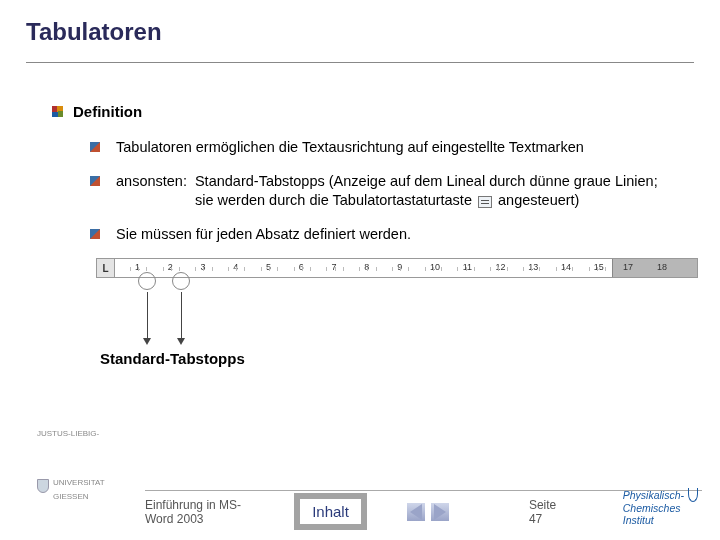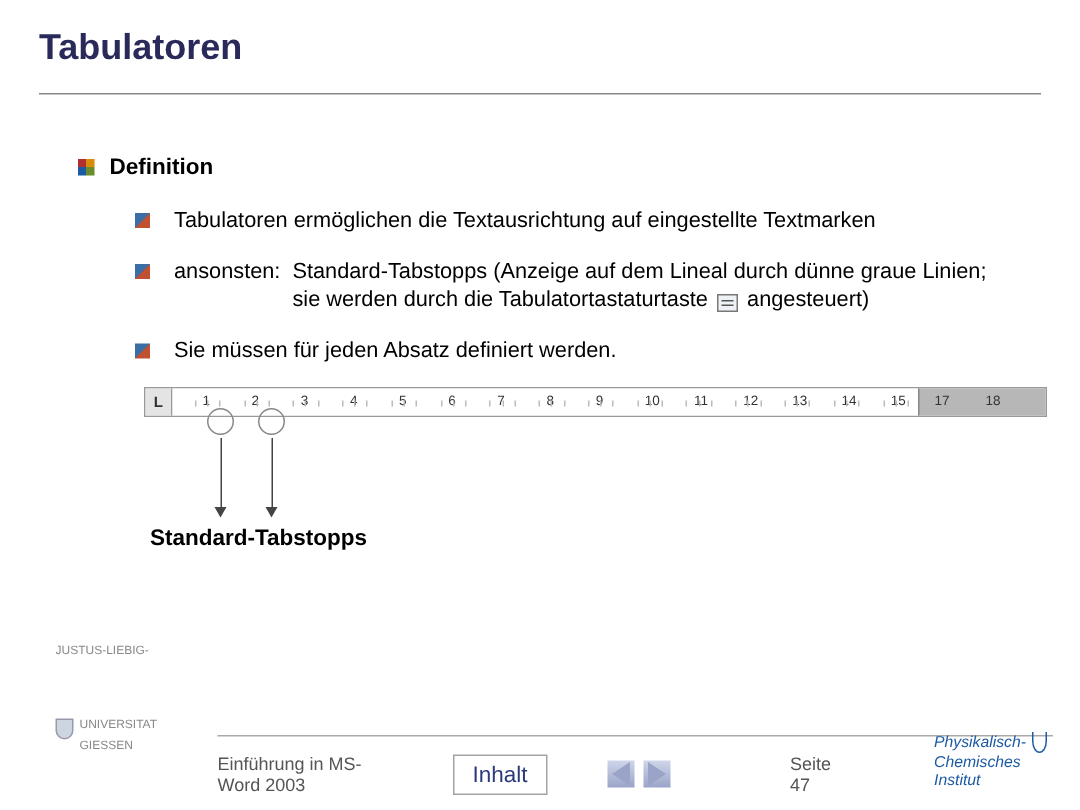--- a/index.html
+++ b/index.html
@@ -124,21 +124,21 @@
     width: 12px; height: 14px; background: #ccd6e0; border: 1px solid #99a;
     border-radius: 0 0 6px 6px;
   }
   .footer-center {
     position: absolute; left: 130px; right: 160px; bottom: 10px;
     display: flex; align-items: center; gap: 40px;
     font-size: 12px; color: #555;
   }
   .inhalt {
     display: inline-flex; align-items: center; gap: 10px;
-    border: 1px solid #a3a3a3; padding: 4px 12px;
+    border: 6px solid #a3a3a3; padding: 4px 12px;
     font-size: 15px; color: #2a3a7a; background: #fff;
   }
   .nav-tri-l, .nav-tri-r {
     width: 0; height: 0; border-top: 8px solid transparent; border-bottom: 8px solid transparent;
   }
   .nav-tri-l { border-right: 12px solid; border-right-color: #9aa4c8; }
   .nav-tri-r { border-left: 12px solid; border-left-color: #9aa4c8; }
   .nav-btns { display: inline-flex; gap: 6px; align-items: center; }
   .nav-btn {
     width: 18px; height: 18px; position: relative;

